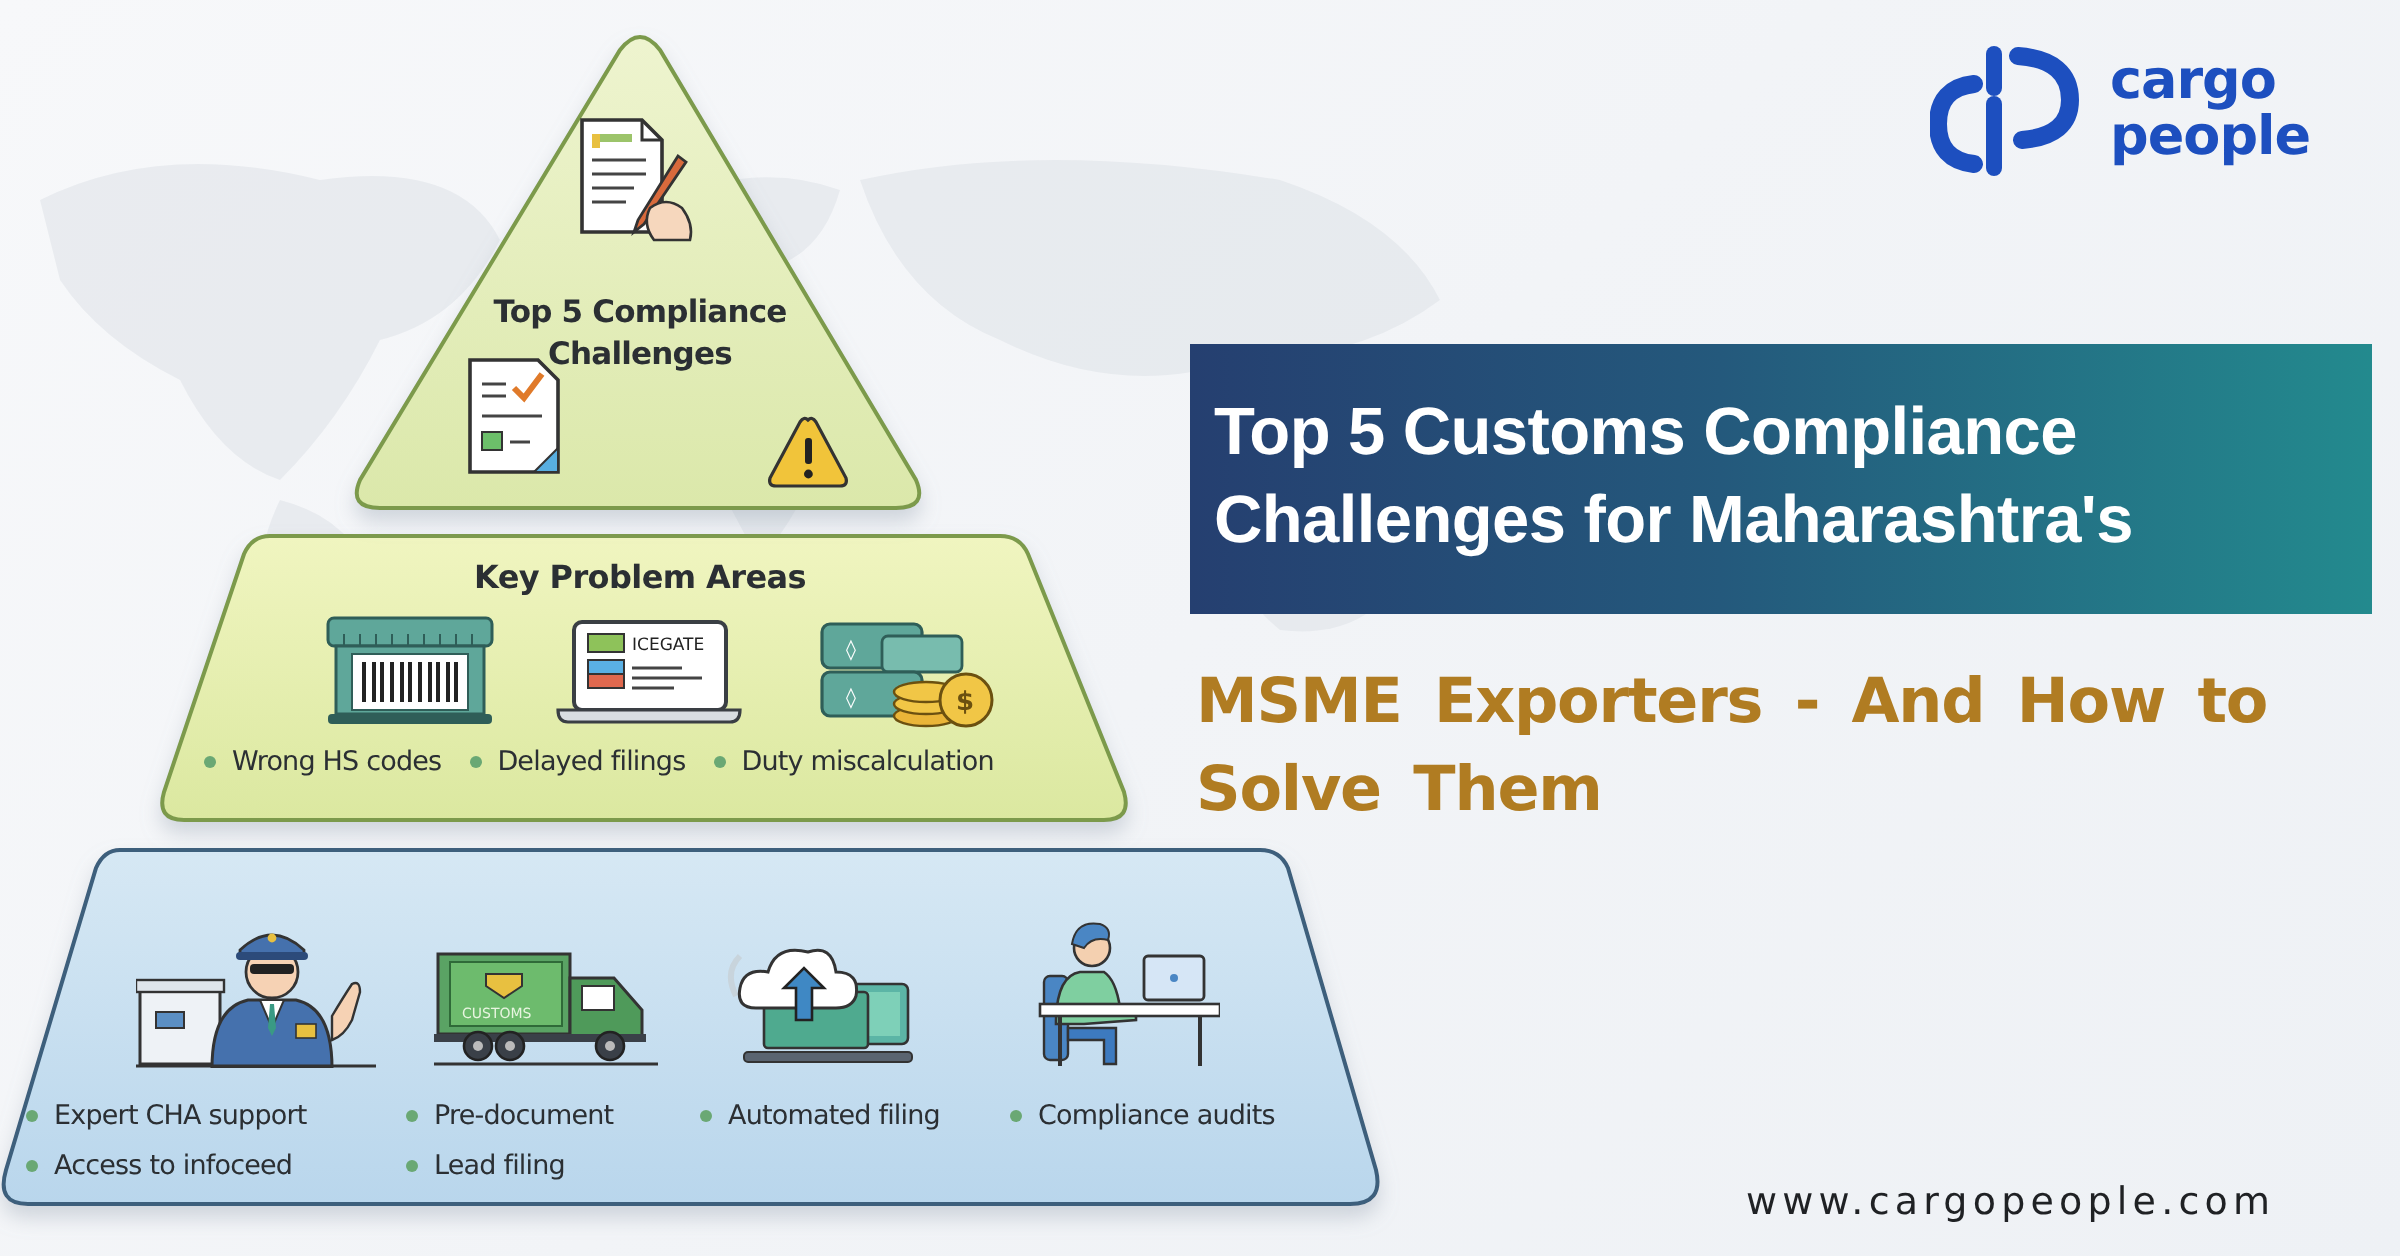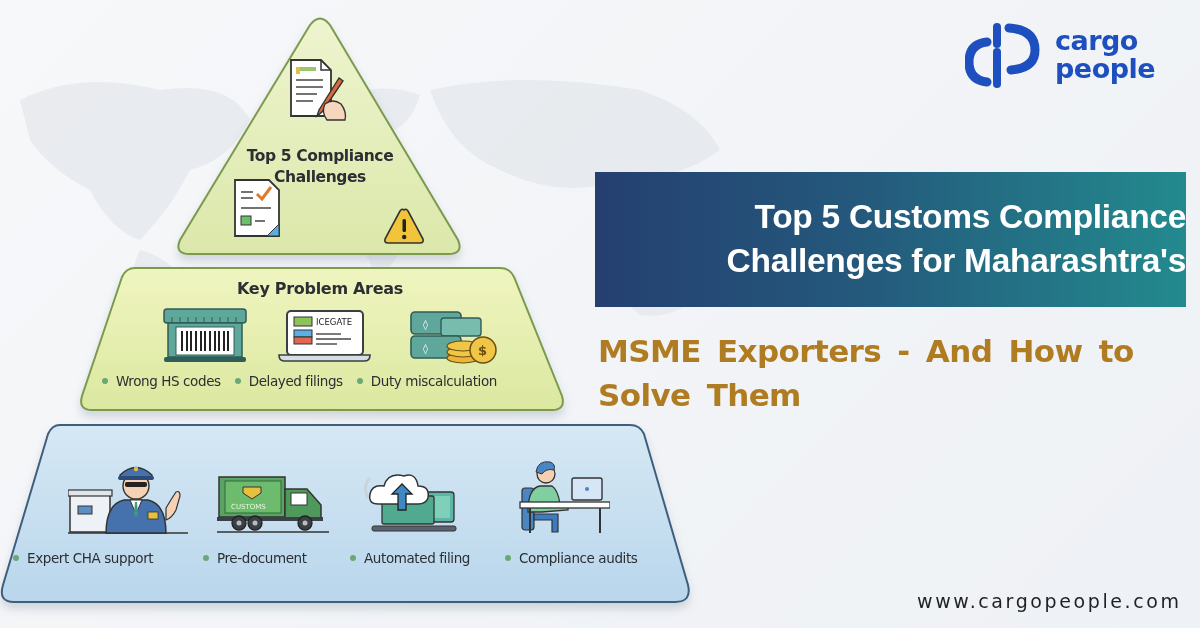--- a/index.html
+++ b/index.html
@@ -34,25 +34,25 @@
 
   
   .logo { position: absolute; left: 965px; top: 22px; display: flex; align-items: center; }
   .logo-text { margin-left: 12px; color: #1d4fbf; font-family: "DejaVu Sans", sans-serif; font-weight: bold; font-size: 27px; line-height: 28px; letter-spacing: -0.5px; }
 
   .title-banner {
     position: absolute; left: 595px; top: 172px; width: 591px; height: 135px;
     background: linear-gradient(90deg, #253f70 0%, #24597c 45%, #238a8e 100%);
     padding: 23px 0 0 12px;
   }
-  .title-banner .line { color: #ffffff; font-family: "Liberation Sans", sans-serif; font-weight: bold; font-size: 33.5px; line-height: 44px; letter-spacing: -0.3px; white-space: nowrap; text-align: right; }
+  .title-banner .line { color: #ffffff; font-family: "Liberation Sans", sans-serif; font-weight: bold; font-size: 33.5px; line-height: 44px; letter-spacing: -0.3px; white-space: nowrap; }
 
   .subtitle { position: absolute; left: 598px; top: 329px; width: 580px; color: #b07c22; font-family: "DejaVu Sans", sans-serif; font-weight: bold; font-size: 31px; line-height: 44px; letter-spacing: -0.6px; word-spacing: 6px; }
 
-  .website { position: absolute; left: 873px; top: 590px; color: #1f2124; font-family: "DejaVu Sans", sans-serif; font-size: 19px; letter-spacing: 2.6px; margin-left: 44px; }
+  .website { position: absolute; left: 873px; top: 590px; color: #1f2124; font-family: "DejaVu Sans", sans-serif; font-size: 19px; letter-spacing: 2.6px; }
 </style>
 </head>
 <body>
 
 <svg class="map-bg" viewBox="0 0 760 380">
   <g fill="#dfe3e8">
     <path d="M20 60 Q80 30 160 50 Q230 40 250 80 Q230 120 190 130 Q170 170 140 200 Q110 190 90 150 Q50 130 30 100 Z"></path>
     <path d="M140 210 Q180 220 190 260 Q180 320 150 350 Q135 320 130 280 Q125 240 140 210 Z"></path>
     <path d="M330 60 Q380 40 420 55 Q410 90 380 95 Q350 90 330 60 Z"></path>
     <path d="M350 110 Q400 105 420 140 Q415 200 380 240 Q355 200 345 160 Z"></path>
@@ -264,20 +264,30 @@
         </div>
       <div class="b" style="width:155px">
           <span class="bullet-dot"></span>
           <span>Automated filing</span>
         </div>
       <div class="b">
           <span class="bullet-dot"></span>
           <span>Compliance audits</span>
         </div>
     </div>
+    <div class="t3-row">
+      <div class="b" style="width:190px">
+          <span class="bullet-dot"></span>
+          <span>Access to infoceed</span>
+        </div>
+      <div class="b">
+          <span class="bullet-dot"></span>
+          <span>Lead filing</span>
+        </div>
+    </div>
   </div>
 </div>
 
 <div class="logo">
   <svg width="78" height="66" viewBox="0 0 78 66">
     <path d="M22 20 Q4 22 4 40 Q4 58 22 60" fill="none" stroke="#1d4fbf" stroke-width="9" stroke-linecap="round"></path>
     <line x1="32" y1="30" x2="32" y2="62" stroke="#1d4fbf" stroke-width="8" stroke-linecap="round"></line>
     <line x1="32" y1="5" x2="32" y2="22" stroke="#1d4fbf" stroke-width="8" stroke-linecap="round"></line>
     <path d="M44 6 Q70 8 70 28 Q70 46 46 48" fill="none" stroke="#1d4fbf" stroke-width="9" stroke-linecap="round"></path>
   </svg>

